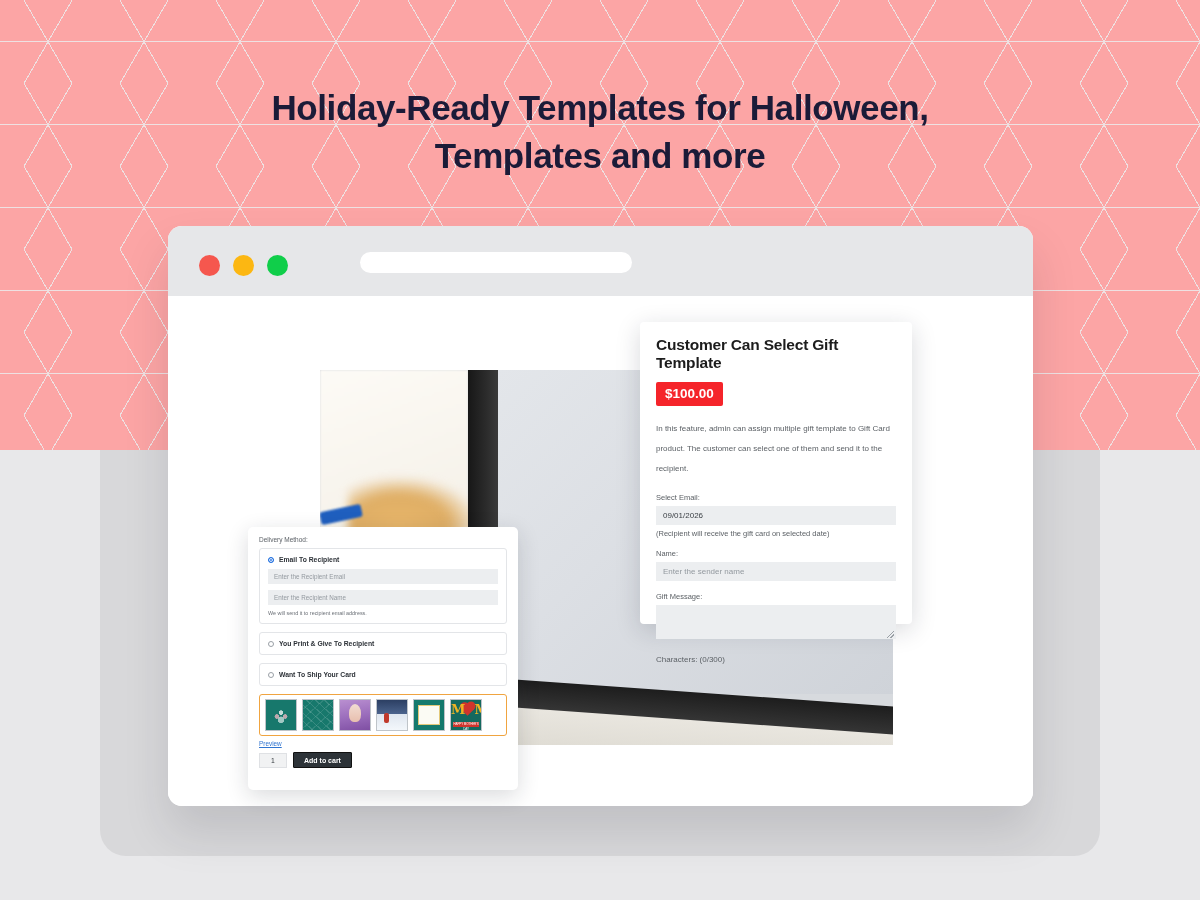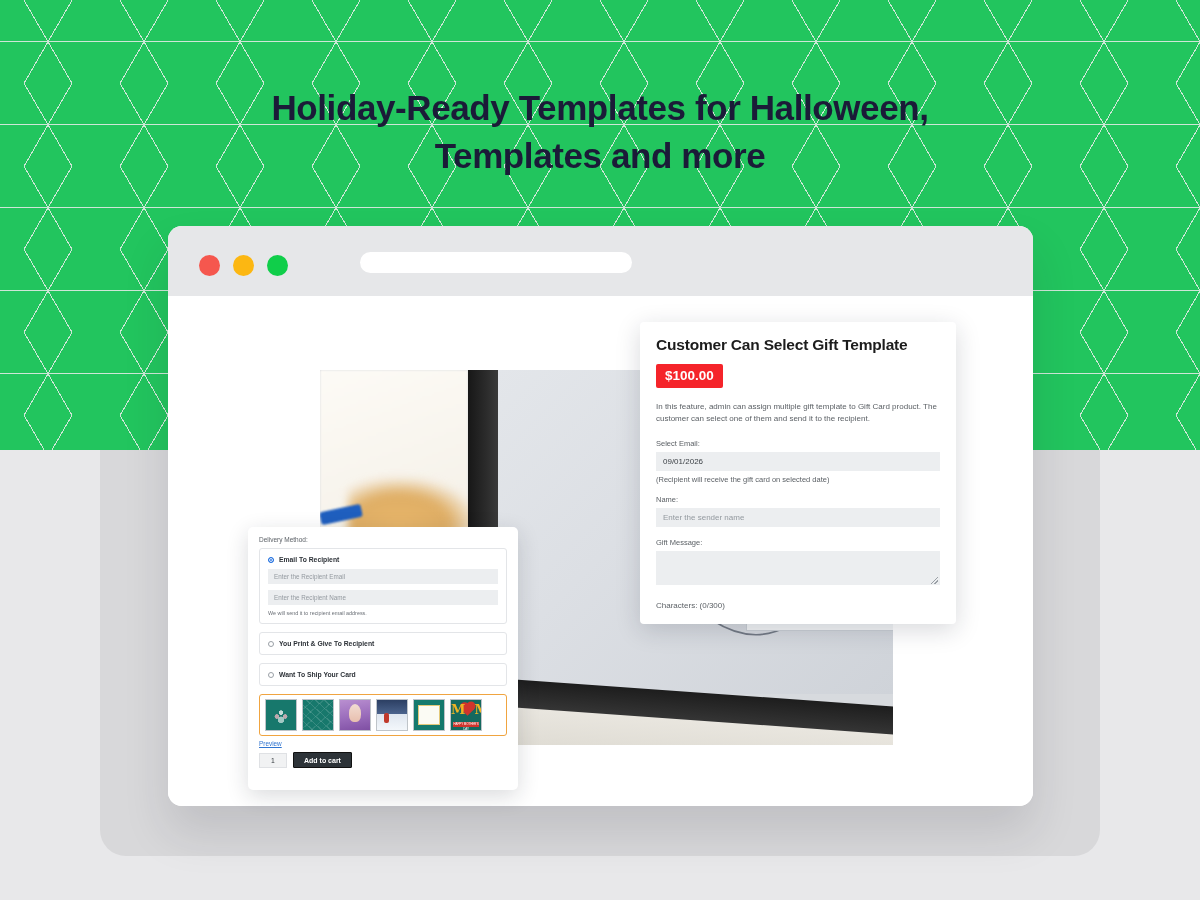--- a/index.html
+++ b/index.html
@@ -9,21 +9,21 @@
     height: 900px;
     overflow: hidden;
     font-family: "Liberation Sans", sans-serif;
     background: #ffffff;
   }
 
   #stage {
     position: relative;
     width: 1200px;
     height: 900px;
-    background: #22c55e;
+    background: #fca5a5;
     overflow: hidden;
     text-decoration: underline;
   }
 
   
   #bg-pattern {
     position: absolute;
     inset: 0;
     background-image:
       linear-gradient(60deg, transparent 49.5%, #ececed 49.5%, #ececed 50.3%, transparent 50.3%),
@@ -176,42 +176,42 @@
   #ph-redball {
     position: absolute; left: 116px; top: 120px;
     width: 30px; height: 30px; border-radius: 50%;
     background: radial-gradient(circle at 35% 32%, #e8564a, #c32b22);
   }
 
   
   #gift-card {
     position: absolute;
     left: 640px; top: 322px;
-    width: 316px; height: 302px;
+    width: 272px; height: 302px;
     background: #ffffff;
     border-radius: 4px;
     box-shadow: 0 6px 24px rgba(25,30,45,.17);
     padding: 14px 16px;
   }
   #gift-title {
     font-size: 15.5px; font-weight: bold; color: #1c1c1c;
     letter-spacing: -0.2px;
     margin-bottom: 10px;
   }
   #gift-price {
     display: inline-block;
     background: #f5242a;
     color: #ffffff;
     font-size: 13.5px; font-weight: bold;
     padding: 4px 9px 5px;
     border-radius: 2px;
     margin-bottom: 13px;
   }
   #gift-desc {
-    font-size: 8px; line-height: 12px; color: #5c6166;
+    font-size: 8px; line-height: 20px; color: #5c6166;
     margin-bottom: 14px;
   }
   .fld-label {
     font-size: 7.5px; color: #5c6166; margin-bottom: 4px;
   }
   .fld-input {
     height: 19px;
     background: #eceef0;
     border: none;
     width: 100%;

